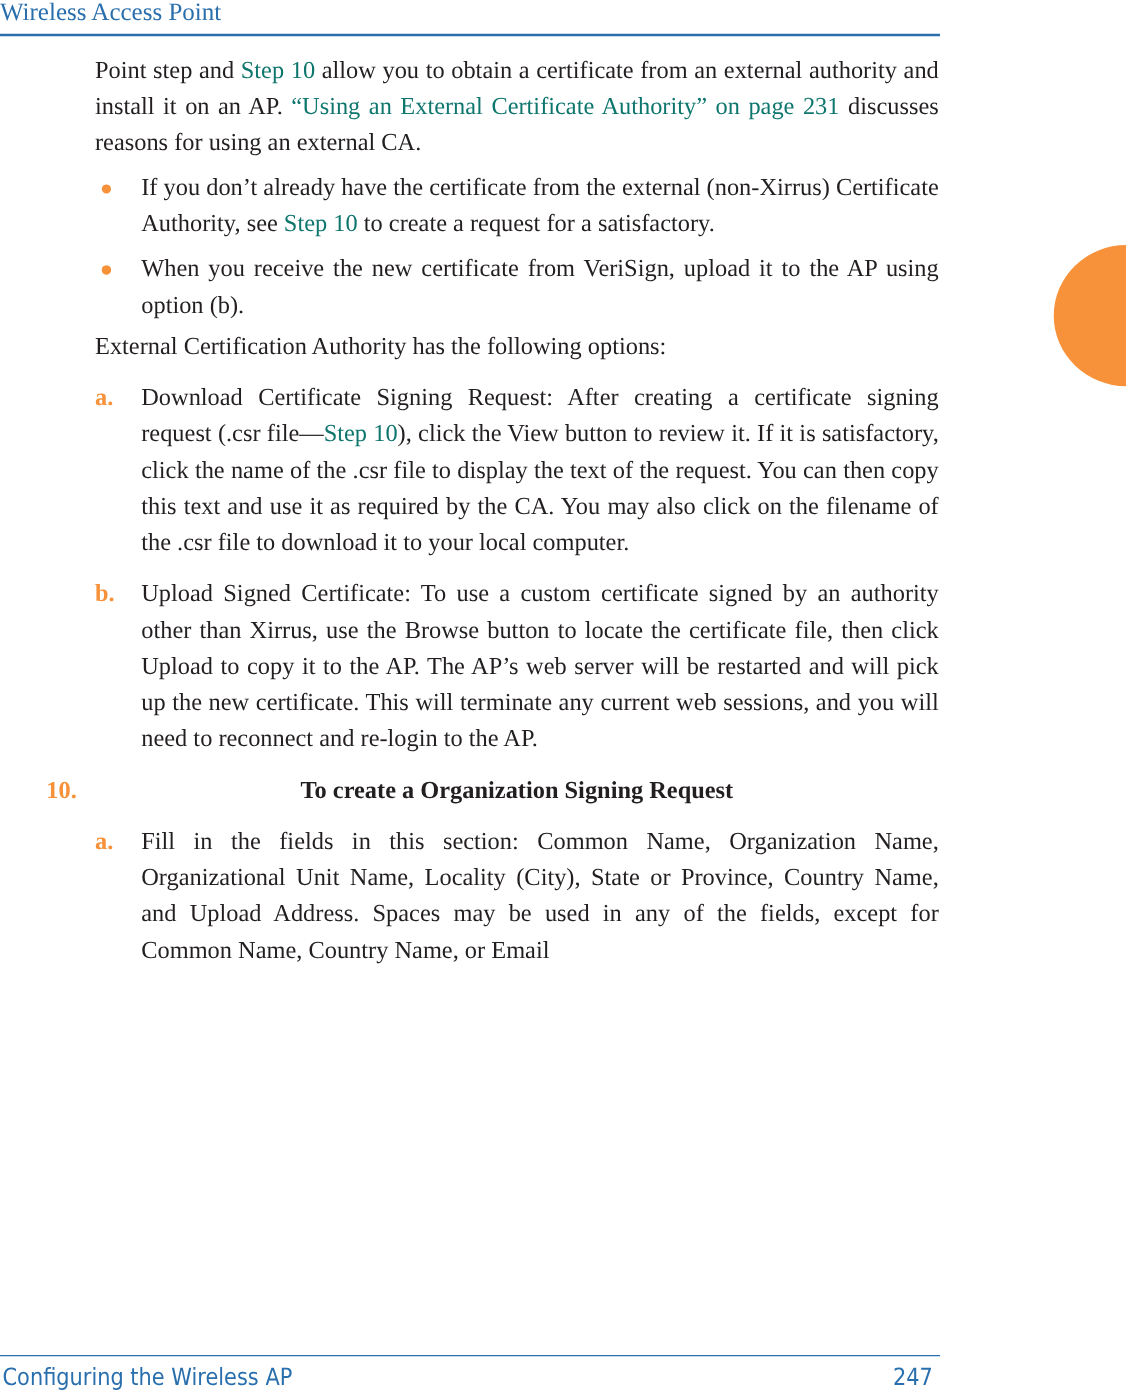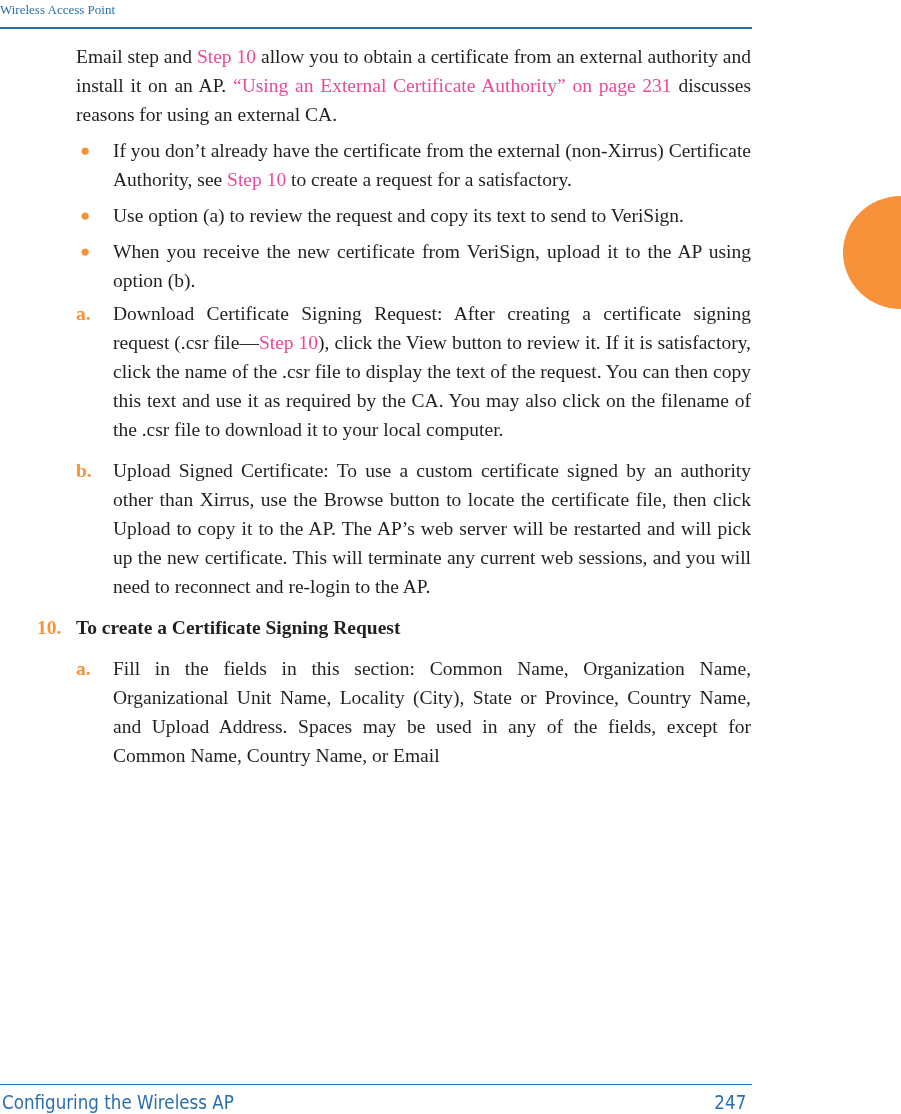--- a/index.html
+++ b/index.html
@@ -1,78 +1,78 @@
 <!DOCTYPE html>
 <html><head>
 <meta charset="utf-8">
 <style>
   html, body { margin: 0; padding: 0; background: #ffffff; }
   body { width: 901px; height: 1114px; position: relative; overflow: hidden;
          font-family: "Liberation Serif", "DejaVu Serif", serif; color: #231f20; }
-  .header-title { position: absolute; left: 0; top: 0; font-size: 13px; color: #2a6fad;
+  .header-title { position: absolute; left: 0; top: 0; font-size: 20px; color: #2a6fad;
          font-family: "Liberation Serif", serif; line-height: 20px; }
   .header-rule { position: absolute; left: 0; top: 27px; width: 752px; height: 2px; background: #2a6fad; }
   .footer-rule { position: absolute; left: 0; top: 1084px; width: 752px; height: 1px; background: #2a6fad; }
   .footer-left { position: absolute; left: 2px; top: 1092px; font-size: 19px; color: #2a6fad;
          font-family: "DejaVu Sans", sans-serif; transform: scaleX(0.88); transform-origin: left; line-height: 20px; }
   .footer-right { position: absolute; right: 155px; top: 1092px; font-size: 19px; color: #2a6fad;
          font-family: "DejaVu Sans", sans-serif; transform: scaleX(0.88); transform-origin: right; line-height: 20px; }
   .tab-marker { position: absolute; left: 843px; top: 196px; width: 116px; height: 113px;
          border-radius: 50%; background: #f7923a; }
   .content { position: absolute; left: 76px; top: 42px; width: 675px; font-size: 19.5px; line-height: 29px; }
   p { margin: 0; text-align: justify; }
-  .link { color: #ec4899; }
+  .link { color: #0f766e; }
   .b { font-weight: normal; }
   .para { margin-bottom: 7px; }
   .bullet { position: relative; padding-left: 37px; margin-bottom: 7px; text-align: justify; }
   .bullet .dot { position: absolute; left: 4px; top: 0; color: #f7923a; font-size: 17px; }
   .item { position: relative; padding-left: 37px; margin-bottom: 12px; text-align: justify; }
   .item .lbl { position: absolute; left: 0; top: 0; color: #f7923a; font-weight: bold; }
-  .step { position: relative; margin-left: -39px; padding-left: 39px; font-weight: bold; margin-bottom: 12px; }
+  .step { position: relative; margin-left: -39px; padding-left: 39px; font-weight: bold; margin-bottom: 12px; text-align: center; }
   .step .num { position: absolute; left: 0; top: 0; color: #f7923a; font-weight: bold; }
 </style>
 </head>
 <body>
 
 <div class="header-title">Wireless Access Point</div>
 <div class="header-rule"></div>
 <div class="tab-marker"></div>
 
 <div class="content">
   <p class="para">
-    <span>Email step and </span><span class="link">Step 10</span><span> allow you to obtain a certificate from an external authority and install it on an AP. </span><span class="link">“Using an External Certificate Authority” on page 231</span><span> discusses reasons for using an external CA.</span>
+    <span>Point step and </span><span class="link">Step 10</span><span> allow you to obtain a certificate from an external authority and install it on an AP. </span><span class="link">“Using an External Certificate Authority” on page 231</span><span> discusses reasons for using an external CA.</span>
   </p>
 
   <div class="bullet">
     <span class="dot">●</span>
     <span>If you don’t already have the certificate from the external (non-Xirrus) Certificate Authority, see </span><span class="link">Step 10</span><span> to create a request for a satisfactory.</span>
   </div>
   <div class="bullet">
     <span class="dot">●</span>
-    <span>Use option (a) to review the request and copy its text to send to VeriSign.</span>
   </div>
   <div class="bullet" style="margin-bottom:4px">
     <span class="dot">●</span>
     <span>When you receive the new certificate from VeriSign, upload it to the AP using option (b).</span>
   </div>
 
+  <p class="para" style="margin-bottom:12px">External Certification Authority has the following options:</p>
 
   <div class="item">
     <span class="lbl">a.</span>
     <span class="b">Download Certificate Signing Request</span><span>: After creating a certificate signing request (.csr file—</span><span class="link">Step 10</span><span>), click the </span><span class="b">View</span><span> button to review it. If it is satisfactory, click the name of the .csr file to display the text of the request. You can then copy this text and use it as required by the CA. You may also click on the filename of the .csr file to download it to your local computer.</span>
   </div>
 
   <div class="item">
     <span class="lbl">b.</span>
     <span class="b">Upload Signed Certificate</span><span>: To use a custom certificate signed by an authority other than Xirrus, use the </span><span class="b">Browse</span><span> button to locate the certificate file, then click </span><span class="b">Upload</span><span> to copy it to the AP. The AP’s web server will be restarted and will pick up the new certificate. This will terminate any current web sessions, and you will need to reconnect and re-login to the AP.</span>
   </div>
 
   <div class="step">
     <span class="num">10.</span>
-    <span>To create a Certificate Signing Request</span>
+    <span>To create a Organization Signing Request</span>
   </div>
 
   <div class="item">
     <span class="lbl">a.</span>
     <span>Fill in the fields in this section: </span><span class="b">Common Name, Organization Name, Organizational Unit Name, Locality (City), State or Province, Country Name,</span><span> and </span><span class="b">Upload Address</span><span>. Spaces may be used in any of the fields, except for Common Name, Country Name, or Email</span>
   </div>
 </div>
 
 <div class="footer-rule"></div>
 <div class="footer-left">Configuring the Wireless AP</div>

